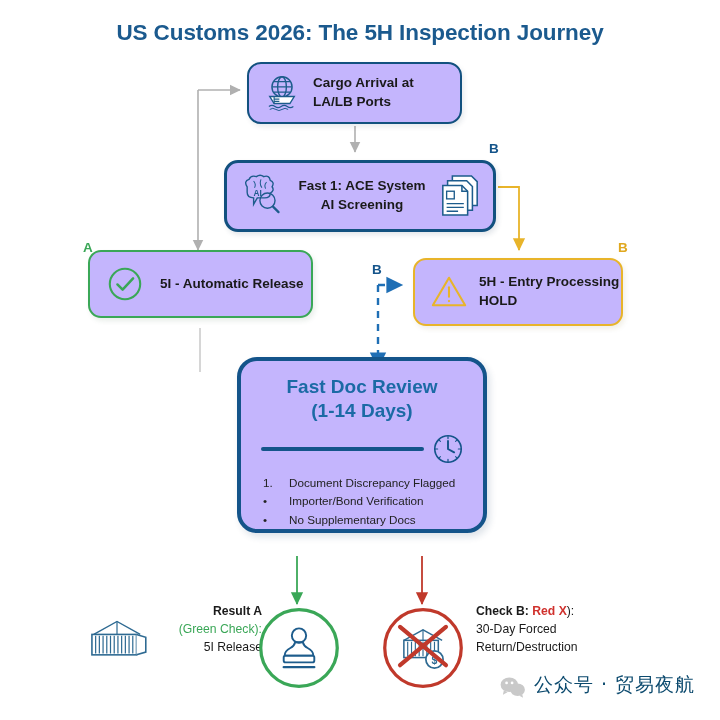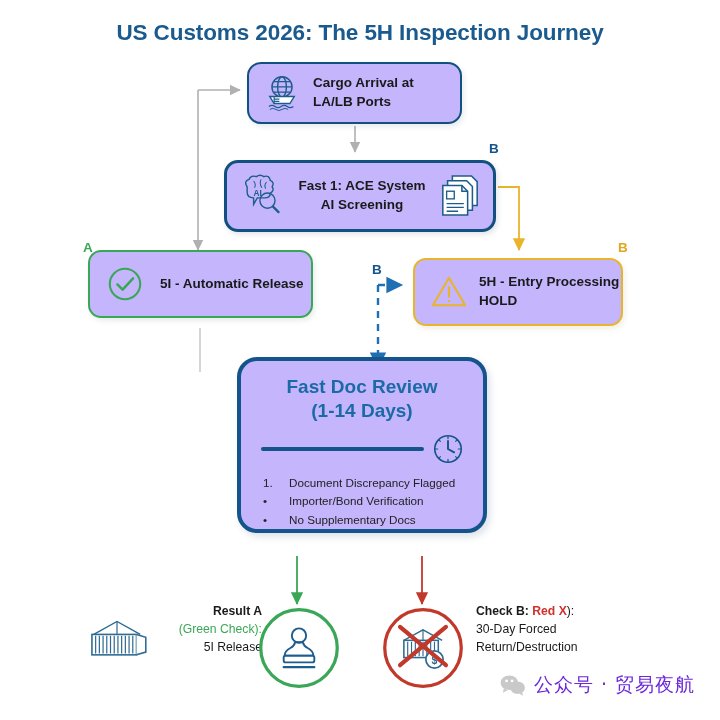--- a/index.html
+++ b/index.html
@@ -136,22 +136,22 @@
   #result-a-text {
     left: 144px; top: 602px; width: 118px; text-align: right;
   }
   #result-b-text {
     left: 476px; top: 602px; width: 180px; text-align: left;
   }
 
   
   #watermark {
     left: 500px; top: 672px;
-    display: flex; align-items: center;
-    color: #6d28d9;
+    display: flex; align-items: flex-end;
+    color: #0c4a6e;
     font-size: 19px;
     font-family: "DejaVu Sans", sans-serif;
   }
   #watermark .wm-text { margin-left: 8px; letter-spacing: 1px; }
 
   svg { display: block; overflow: visible; }
   .connectors { left: 0; top: 0; width: 720px; height: 720px; pointer-events: none; }
 </style>
 </head>
 <body>

